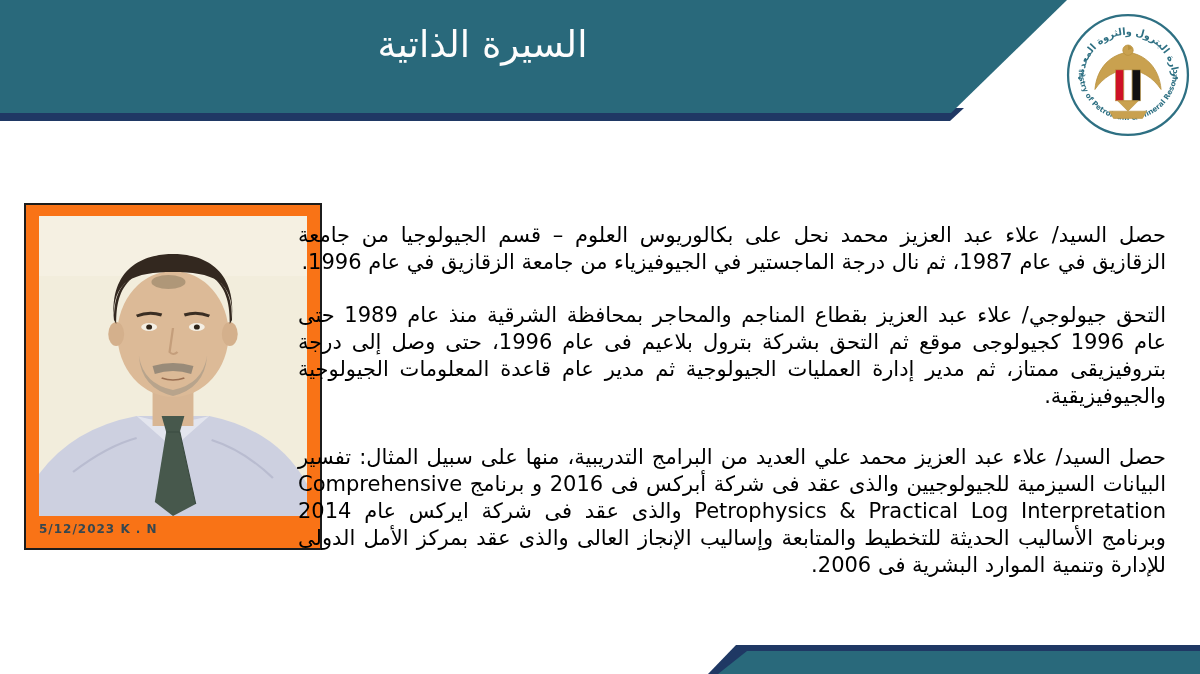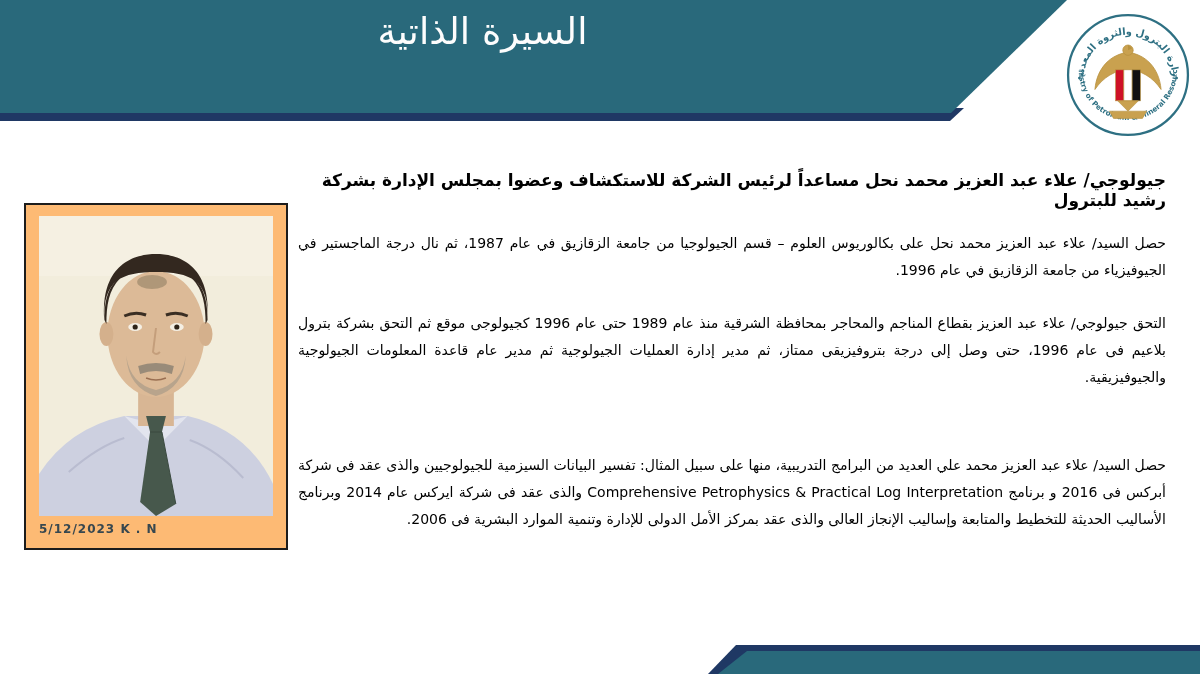--- a/index.html
+++ b/index.html
@@ -6,41 +6,41 @@
   body{background:#e8e8e8;font-family:"DejaVu Sans","Liberation Sans",sans-serif;}
   .page{position:relative;width:1200px;height:674px;background:#ffffff;overflow:hidden;margin:0 auto;}
 
   
   .band-navy{position:absolute;left:0;top:0;width:1200px;height:121px;
     background:#1F3864;
     clip-path:polygon(0 108px,964px 108px,950px 121px,0 121px);}
   .band-teal{position:absolute;left:0;top:0;width:1200px;height:113px;
     background:#29697B;
     clip-path:polygon(0 0,1067px 0,951px 113px,0 113px);}
-  .hdr-text{position:absolute;left:0;top:0;width:965px;height:113px;color:#fff;}
+  .hdr-text{position:absolute;left:0;top:13px;width:965px;height:113px;color:#fff;}
   .hdr-title{position:absolute;top:10px;left:0;width:100%;text-align:center;
     font-size:37px;font-weight:400;color:#FDFDFD;letter-spacing:.5px;}
   .hdr-sub{position:absolute;top:68px;left:0;width:96%;text-align:center;
     font-size:21px;font-weight:700;color:#FFD633;}
 
   
   .logo{position:absolute;left:1066px;top:13px;width:124px;height:124px;}
 
   
-  .photo-frame{position:absolute;left:24px;top:203px;width:264px;height:347px;
-    border:2px solid #1c1c1c;background:#fdba74;box-sizing:border-box;padding:11px 13px 0 13px;}
+  .photo-frame{position:absolute;left:24px;top:203px;width:298px;height:347px;
+    border:2px solid #1c1c1c;background:#f97316;box-sizing:border-box;padding:11px 13px 0 13px;}
   .photo-area{position:relative;width:100%;height:300px;background:#F2EDDC;overflow:hidden;}
   .photo-stamp{position:relative;margin-top:6px;font-size:12px;font-weight:700;
     color:#37474F;letter-spacing:1px;font-family:"DejaVu Sans",sans-serif;}
 
   
   .rtl-text{direction:rtl;unicode-bidi:embed;text-align:justify;color:#000;}
   .intro-line{position:absolute;top:170px;right:34px;width:868px;
     font-size:17px;font-weight:700;text-align:right;}
-  .para{position:absolute;right:34px;width:868px;font-size:14px;line-height:27px;font-weight:500;margin-top:8px;}
+  .para{position:absolute;right:34px;width:868px;font-size:21px;line-height:27px;font-weight:500;}
   .para-1{top:222px;}
   .para-2{top:302px;}
   .para-3{top:444px;}
 
   
   .foot-navy{position:absolute;left:0;top:0;width:1200px;height:674px;
     background:#1F3864;
     clip-path:polygon(736px 645px,1200px 645px,1200px 674px,708px 674px);}
   .foot-teal{position:absolute;left:0;top:0;width:1200px;height:674px;
     background:#29697B;
@@ -123,21 +123,20 @@
         <path d="M108,162 Q118,166 128,162" stroke="#9A6F52" stroke-width="1.6" fill="none"></path>
 
         <polygon points="108,200 128,200 124,216 112,216" fill="#47584C"></polygon>
         <polygon points="112,216 124,216 138,288 118,300 102,286" fill="#47584C"></polygon>
         <path d="M112,216 L124,216 L138,288" stroke="#3A4A40" stroke-width="1" fill="none"></path>
       </svg>
     </div>
     <div class="photo-stamp">5/12/2023   K . N</div>
   </div>
 
-  <div class="intro-line rtl-text">جيولوجي/ علاء عبد العزيز محمد نحل مساعداً لرئيس الشركة للاستكشاف وعضوا بمجلس الإدارة بشركة رشيد للبترول</div>
   <div class="para para-1 rtl-text">حصل السيد/ علاء عبد العزيز محمد نحل على بكالوريوس العلوم – قسم الجيولوجيا من جامعة الزقازيق في عام 1987، ثم نال درجة الماجستير في الجيوفيزياء من جامعة الزقازيق  في عام 1996.</div>
   <div class="para para-2 rtl-text">التحق جيولوجي/ علاء عبد العزيز بقطاع المناجم والمحاجر بمحافظة الشرقية منذ عام 1989 حتى عام 1996 كجيولوجى موقع ثم التحق بشركة بترول بلاعيم فى عام 1996، حتى وصل إلى درجة بتروفيزيقى ممتاز، ثم مدير إدارة العمليات الجيولوجية ثم مدير عام قاعدة المعلومات الجيولوجية والجيوفيزيقية.</div>
   <div class="para para-3 rtl-text">حصل السيد/ علاء عبد العزيز محمد علي العديد من البرامج التدريبية، منها على سبيل المثال: تفسير البيانات السيزمية للجيولوجيين والذى عقد فى شركة أبركس فى 2016 و برنامج Comprehensive Petrophysics &amp; Practical Log Interpretation  والذى عقد فى شركة ايركس عام 2014 وبرنامج الأساليب الحديثة للتخطيط والمتابعة وإساليب الإنجاز العالى والذى عقد بمركز الأمل الدولى للإدارة وتنمية الموارد البشرية فى 2006.</div>
 
   <div class="foot-navy"></div>
   <div class="foot-teal"></div>
 
 </div>
 
 </body></html>

